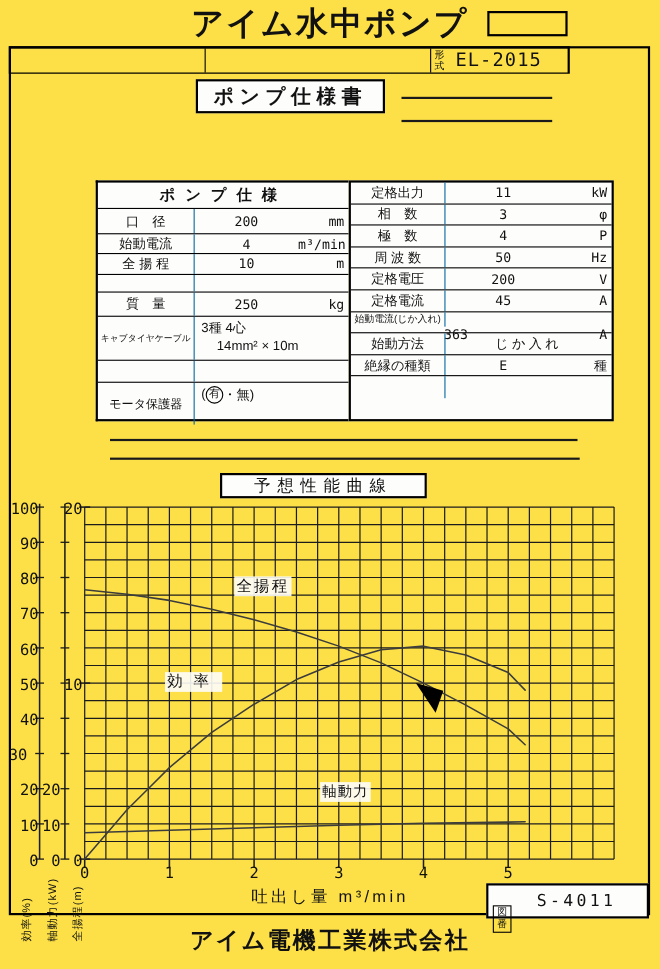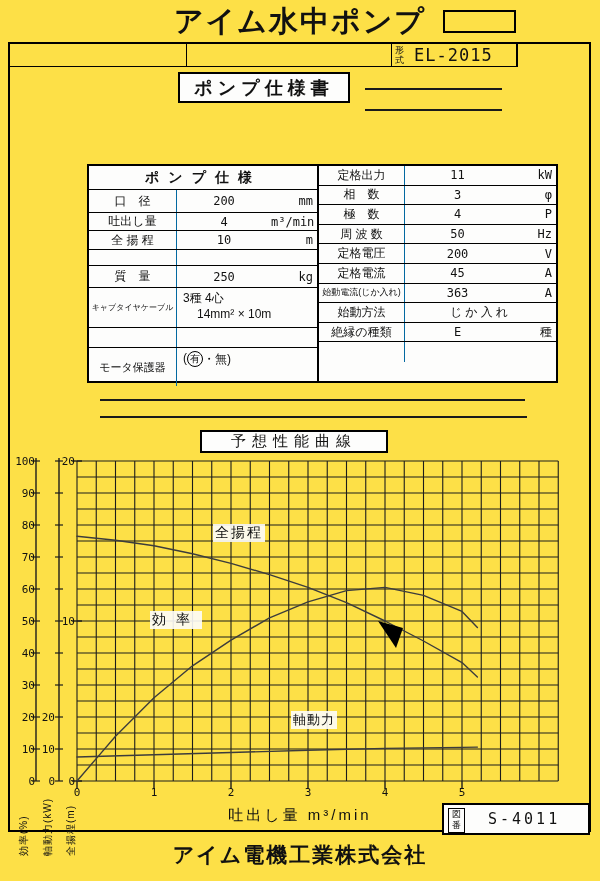--- a/index.html
+++ b/index.html
@@ -30,27 +30,27 @@
   .tl{display:flex;align-items:center;justify-content:center;border-right:1px solid #0369a1;box-sizing:border-box;text-align:center;}
   #pump-table .tl{width:88px;}
   #motor-table .tl{width:86px;}
   .tv{flex:1;display:flex;align-items:center;font-family:"DejaVu Sans Mono",monospace;font-size:12px;}
   .num{flex:1;text-align:center;}
   .unit{width:46px;text-align:right;padding-right:4px;box-sizing:border-box;}
   .jp{font-family:"Liberation Sans","DejaVu Sans",sans-serif;}
   .circ{display:inline-block;border:1px solid #000;border-radius:50%;width:14px;height:14px;line-height:14px;text-align:center;font-size:10px;}
   
   #chart-svg{left:0;top:0;width:600px;height:881px;pointer-events:none;}
-  .tick-lab{position:absolute;font-size:11px;font-family:"DejaVu Sans Mono",monospace;color:#111;}
+  .tick-lab{position:absolute;font-size:14px;font-family:"DejaVu Sans Mono",monospace;color:#111;}
   .curve-lab{position:absolute;font-size:14px;background:rgba(253,253,252,.9);padding:0 2px;letter-spacing:2px;}
   .rot-lab{position:absolute;font-size:10px;white-space:nowrap;transform:rotate(-90deg);transform-origin:left top;letter-spacing:1px;}
   #xaxis-title{left:140px;top:806px;width:320px;text-align:center;font-size:15px;letter-spacing:3px;}
   
   #zuban-box{left:442px;top:803px;width:148px;height:32px;background:#fdfdfc;display:flex;align-items:center;}
-  #zuban-label{position:absolute;left:4px;top:3px;width:17px;height:25px;border:1px solid #000;box-sizing:border-box;
+  #zuban-label{position:absolute;left:4px;top:18px;width:17px;height:25px;border:1px solid #000;box-sizing:border-box;
                font-size:9px;line-height:11px;text-align:center;word-break:break-all;}
   #zuban-value{margin-left:44px;font-size:15px;letter-spacing:3px;font-family:"DejaVu Sans Mono",monospace;}
 </style>
 </head>
 <body>
 
 <div id="page">
 
   <div id="doc-title" class="abs">アイム水中ポンプ</div>
 
@@ -74,21 +74,21 @@
   <div class="abs spec-table" id="pump-table" style="left:87px;top:164px;width:230px;height:219px;border-right:none;">
     <div class="thead">ポンプ仕様</div>
     <div class="trow" style="height:23px;">
       <div class="tl">口　径</div>
       <div class="tv">
           <span class="num">200</span>
           <span class="unit">mm</span>
         </div>
     </div>
     <div class="trow" style="height:18px;">
-      <div class="tl">吐出し量</div>
+      <div class="tl">始動電流</div>
       <div class="tv">
           <span class="num">4</span>
           <span class="unit">m³/min</span>
         </div>
     </div>
     <div class="trow" style="height:19px;">
       <div class="tl">全 揚 程</div>
       <div class="tv">
           <span class="num">10</span>
           <span class="unit">m</span>
@@ -162,21 +162,21 @@
           <span class="unit">V</span>
         </div>
     </div>
     <div class="trow" style="height:19.6px;">
       <div class="tl">定格電流</div>
       <div class="tv">
           <span class="num">45</span>
           <span class="unit">A</span>
         </div>
     </div>
-    <div class="trow" style="height:19.6px;">
+    <div class="trow" style="height:19.6px;flex-direction:column;">
       <div class="tl" style="font-size:9px;">始動電流(じか入れ)</div>
       <div class="tv">
           <span class="num">363</span>
           <span class="unit">A</span>
         </div>
     </div>
     <div class="trow" style="height:19.6px;">
       <div class="tl">始動方法</div>
       <div class="tv jp">
           <span class="num jp" style="letter-spacing:3px;">じか入れ</span>
@@ -283,21 +283,21 @@
       <line x1="462" y1="781" x2="462" y2="789" stroke="#1c1c1c" stroke-width="1.4"></line>
       <polyline points="77,536.2 115.5,540.2 154,545.8 192.5,553.8 231,563.4 269.5,574.6 308,587.4 346.5,602.6 385,621 423.5,641 462,662.6 477.40000000000003,677" fill="none" stroke="#3c3c3c" stroke-width="1.4" stroke-linejoin="round" stroke-linecap="round"></polyline>
       <polyline points="77,781 96.25,758.6 115.5,736.2 134.75,717 154,697.8 192.5,665.8 231,640.2 269.5,617.8 308,601.8 346.5,590.6 385,587.4 423.5,595.4 462,611.4 477.40000000000003,627.4" fill="none" stroke="#3c3c3c" stroke-width="1.4" stroke-linejoin="round" stroke-linecap="round"></polyline>
       <polyline points="77,757 154,754.76 231,752.52 308,750.28 385,748.36 462,747.4 477.40000000000003,747.08" fill="none" stroke="#3c3c3c" stroke-width="1.4" stroke-linejoin="round" stroke-linecap="round"></polyline>
       <polygon points="378,621 403,628 396,648" fill="#000"></polygon>
     </svg>
   <div id="tick-layer">
       <div class="tick-lab" style="left: 8px; top: 775px; width: 27px; text-align: right;">0</div>
       <div class="tick-lab" style="left: 8px; top: 743px; width: 27px; text-align: right;">10</div>
       <div class="tick-lab" style="left: 8px; top: 711px; width: 27px; text-align: right;">20</div>
-      <div class="tick-lab" style="left: 8px; top: 679px; width: 27px; text-align: right;">30</div>
+      <div class="tick-lab" style="left: 8px; top: 679px; width: 27px; text-align: left;">30</div>
       <div class="tick-lab" style="left: 8px; top: 647px; width: 27px; text-align: right;">40</div>
       <div class="tick-lab" style="left: 8px; top: 615px; width: 27px; text-align: right;">50</div>
       <div class="tick-lab" style="left: 8px; top: 583px; width: 27px; text-align: right;">60</div>
       <div class="tick-lab" style="left: 8px; top: 551px; width: 27px; text-align: right;">70</div>
       <div class="tick-lab" style="left: 8px; top: 519px; width: 27px; text-align: right;">80</div>
       <div class="tick-lab" style="left: 8px; top: 487px; width: 27px; text-align: right;">90</div>
       <div class="tick-lab" style="left: 8px; top: 455px; width: 27px; text-align: right;">100</div>
       <div class="tick-lab" style="left: 37px; top: 775px; width: 18px; text-align: right;">0</div>
       <div class="tick-lab" style="left: 37px; top: 743px; width: 18px; text-align: right;">10</div>
       <div class="tick-lab" style="left: 37px; top: 711px; width: 18px; text-align: right;">20</div>

